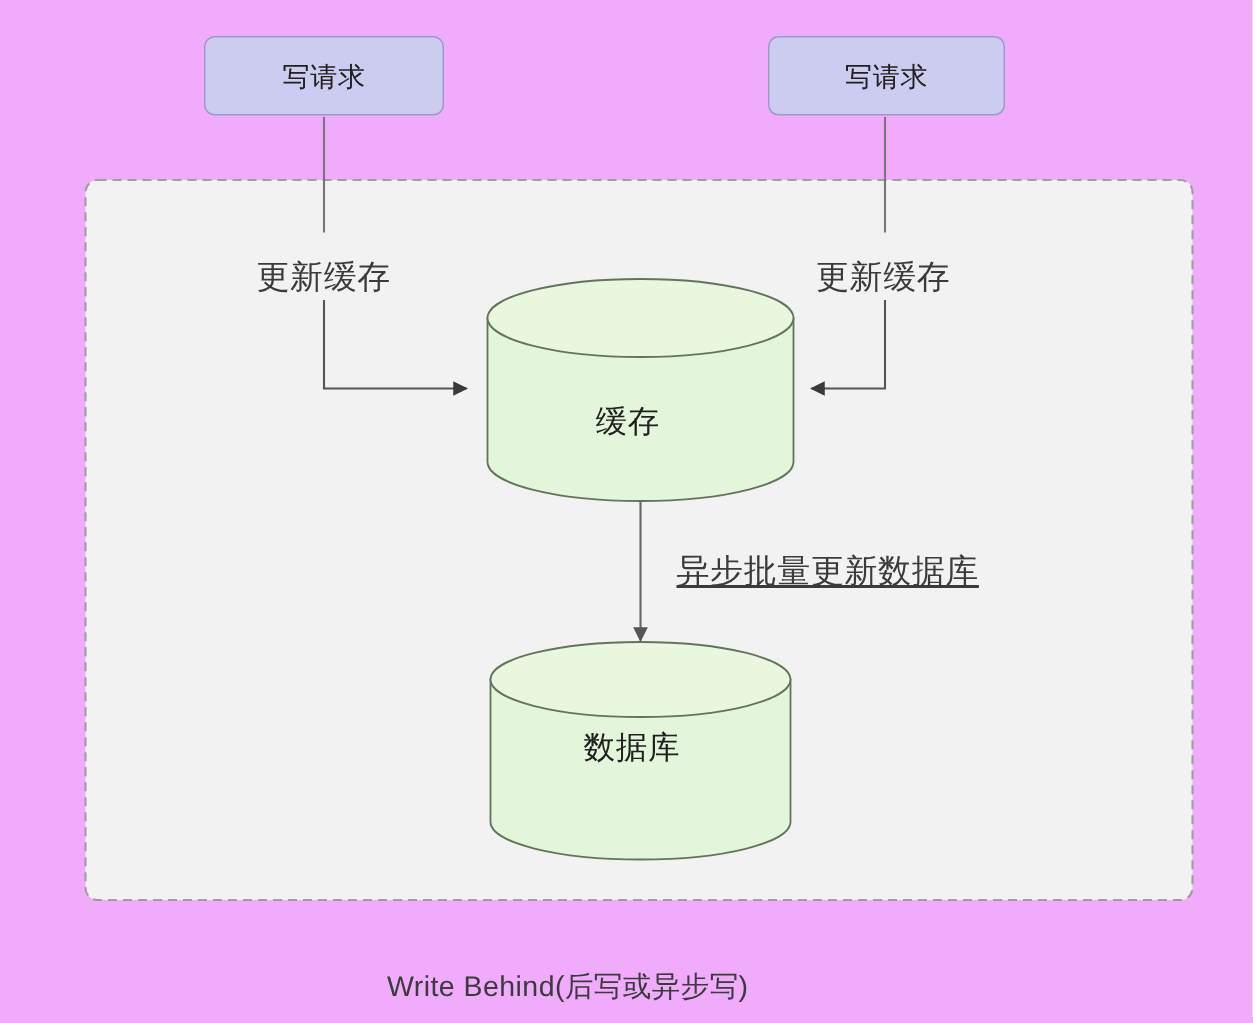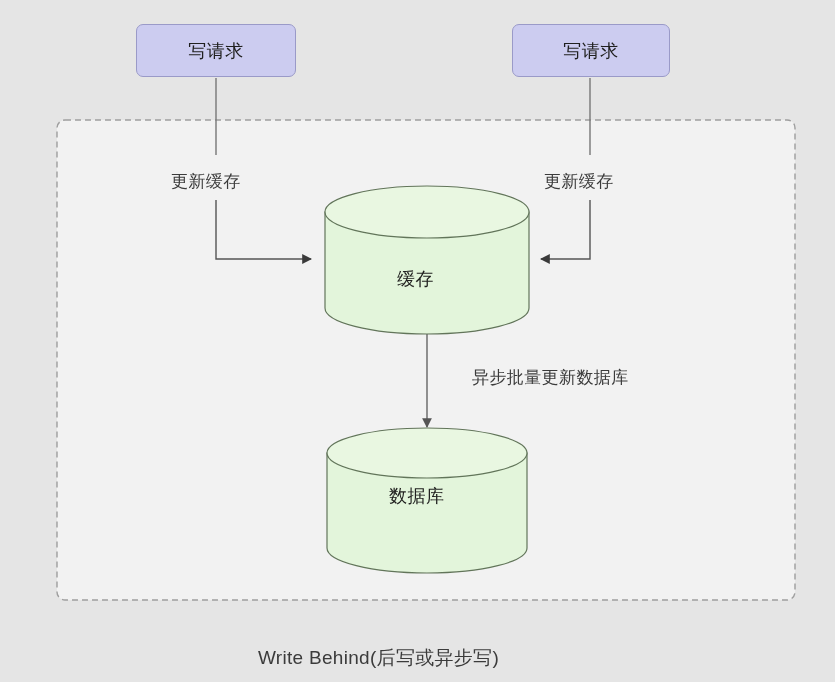--- a/index.html
+++ b/index.html
@@ -8,21 +8,21 @@
     background: #ffffff;
   }
   body {
     font-family: "Liberation Sans", "DejaVu Sans", sans-serif;
     -webkit-font-smoothing: antialiased;
   }
   #canvas {
     position: relative;
     width: 835px;
     height: 682px;
-    background: #e5e5e5;
+    background: #f0abfc;
     overflow: hidden;
   }
   svg.layer {
     position: absolute;
     left: 0;
     top: 0;
     width: 835px;
     height: 682px;
     pointer-events: none;
   }
@@ -42,32 +42,32 @@
     font-size: 18px;
     letter-spacing: 0.5px;
   }
   #req-left  { left: 136px; top: 24px; width: 160px; height: 53px; }
   #req-right { left: 512px; top: 24px; width: 158px; height: 53px; }
 
   
   .lbl {
     position: absolute;
     color: #3b3b3b;
-    font-size: 17px;
+    font-size: 22px;
     white-space: nowrap;
     letter-spacing: 0.4px;
   }
   #lbl-update-left  { left: 171px; top: 170px; }
   #lbl-update-right { left: 544px; top: 170px; }
-  #lbl-async        { left: 472px; top: 366px; }
+  #lbl-async        { left: 451px; top: 366px; text-decoration: underline; }
 
   .node-text {
     position: absolute;
     color: #20201f;
-    font-size: 18px;
+    font-size: 21px;
     white-space: nowrap;
     letter-spacing: 0.5px;
   }
   #txt-cache { left: 397px; top: 267px; }
   #txt-db    { left: 389px; top: 484px; }
 
   #caption {
     position: absolute;
     left: 0;
     top: 645px;

